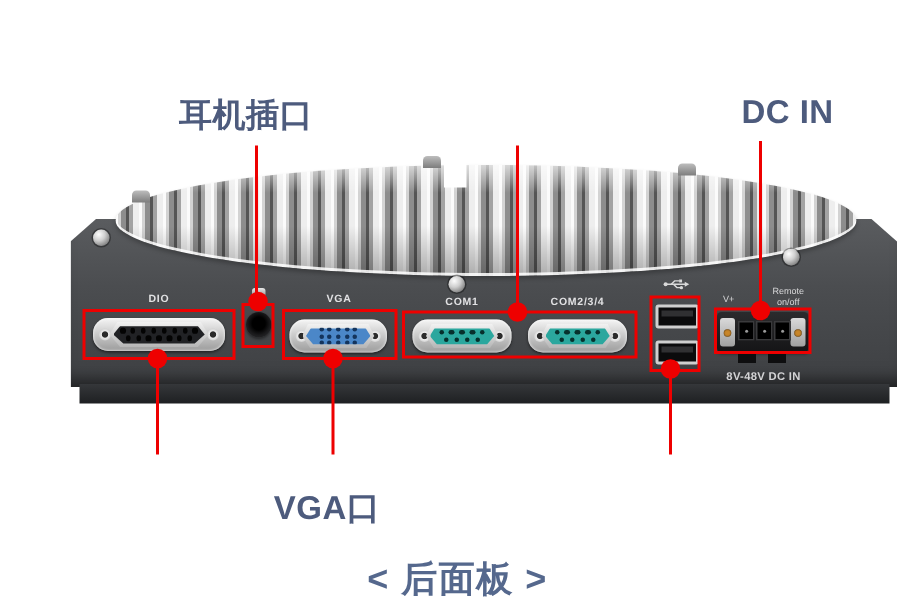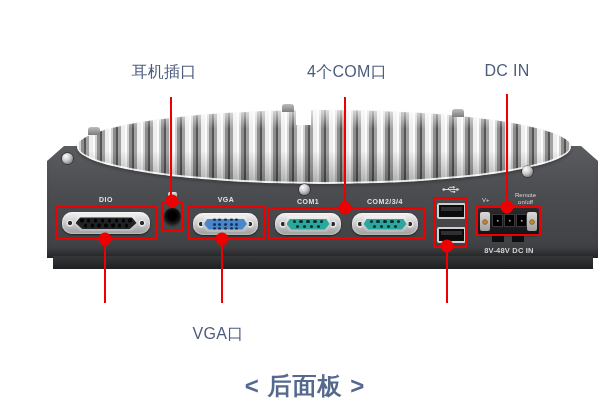--- a/index.html
+++ b/index.html
@@ -2,21 +2,21 @@
 <html style="--red: #ee0000; --label: #4d5b7d;"><head>
 <meta charset="utf-8">
 <style>
   :root{ --red:#ee0000; --label:#4d5b7d; }
   *{margin:0;padding:0;box-sizing:border-box;}
   body{background:#fff;font-family:"Liberation Sans","DejaVu Sans",sans-serif;}
   .stage{position:relative;width:610px;height:406px;background:#fff;overflow:hidden;margin:0 auto;}
 
   
   .lbl{position:absolute;transform:translateX(-50%);color:var(--label);
-       font-size:16px;font-weight:400;white-space:nowrap;letter-spacing:.3px;}
+       font-size:22px;font-weight:700;white-space:nowrap;letter-spacing:.3px;}
   .footer-cap{position:absolute;left:305px;top:370px;transform:translateX(-50%);
        color:#55688d;font-size:24px;font-weight:600;white-space:nowrap;letter-spacing:1px;}
 
   
   .rline{position:absolute;width:2px;background:var(--red);}
   .rdot{position:absolute;width:13px;height:13px;border-radius:50%;background:var(--red);
         transform:translate(-50%,-50%);}
   .rbox{position:absolute;border:2px solid var(--red);}
 
   
@@ -271,18 +271,17 @@
   <div class="rline" style="left:446px;top:246px;height:57px;"></div>
 
   <div class="rdot" style="left:172px;top:201px;"></div>
   <div class="rdot" style="left:345px;top:208px;"></div>
   <div class="rdot" style="left:507px;top:207px;"></div>
   <div class="rdot" style="left:105px;top:239px;"></div>
   <div class="rdot" style="left:222px;top:239px;"></div>
   <div class="rdot" style="left:447px;top:246px;"></div>
 
   <span class="lbl" style="left:164px;top:62px;">耳机插口</span>
-  <span class="lbl" style="left:347px;top:62px;">4个COM口</span>
-  <span class="lbl" style="left:507px;top:62px;">DC IN</span>
+  <span class="lbl" style="left:525px;top:62px;">DC IN</span>
   <span class="lbl" style="left:218px;top:324px;">VGA口</span>
 
   <span class="footer-cap">&lt; 后面板 &gt;</span>
 </div>
 
 </body></html>

